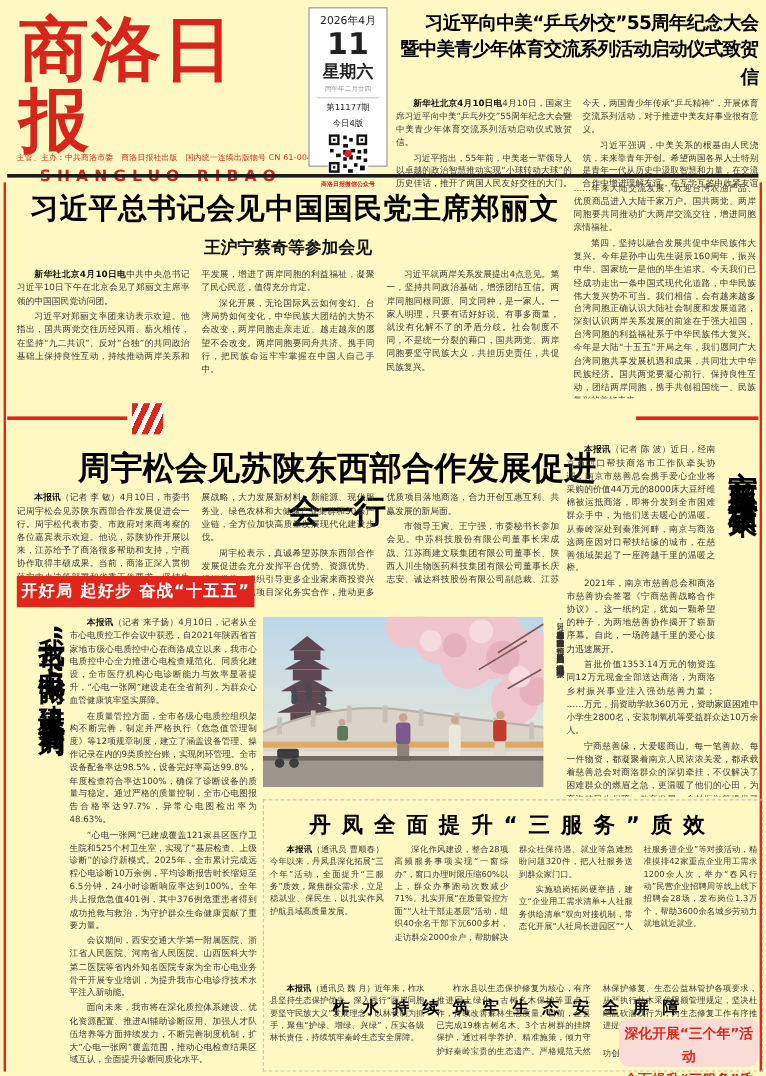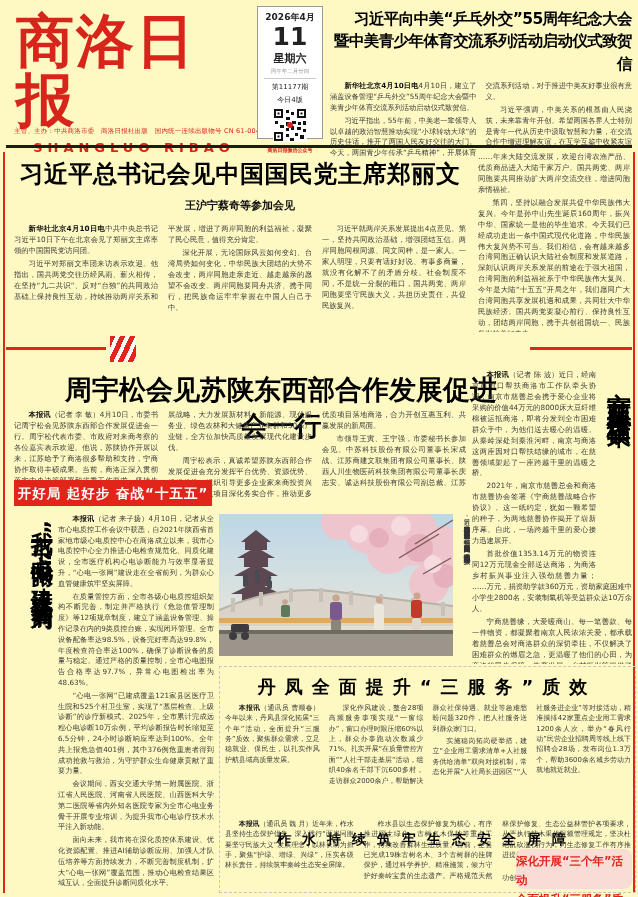--- a/index.html
+++ b/index.html
@@ -13,44 +13,44 @@
   .cols-4{columns:4;column-gap:9px;}
   .lead{font-weight:bold;color:#111;}
   
   .mast-title{font-size:58px;line-height:1.02;font-weight:900;color:#d8251c;
               font-family:"DejaVu Serif","Liberation Serif",serif;letter-spacing:2px;}
   .mast-pinyin{margin-top:10px;text-align:center;font-size:13px;font-weight:bold;
                color:#d8251c;letter-spacing:5px;}
   .publisher{font-size:6.5px;color:#d8251c;letter-spacing:0.2px;}
   
   .datebox{border:1px solid #999;background:#fff;padding:4px 2px;text-align:center;}
-  .db-month{font-size:9px;font-weight:bold;}
+  .db-month{font-size:9px;font-weight:normal;}
   .db-day{font-size:25px;font-weight:900;line-height:1.05;}
-  .db-week{font-size:11px;font-weight:bold;margin-top:1px;}
+  .db-week{font-size:14px;font-weight:bold;margin-top:1px;}
   .db-lunar{font-size:5.5px;color:#999;margin-top:2px;}
   .db-issue,.db-edition{font-size:7px;margin-top:3px;}
   .db-div{border-top:1px solid #ccc;margin:3px 4px 0 4px;}
   .db-qrcap{font-size:5px;color:#d8251c;font-weight:bold;margin-top:1px;}
   
   .h-letter{font-size:15.5px;font-weight:900;line-height:1.45;letter-spacing:-0.6px;
             text-align:right;color:#000;}
   .h-main{font-size:24px;font-weight:900;text-align:center;color:#000;letter-spacing:0.5px;}
-  .h-sub{font-size:11px;font-weight:bold;text-align:center;color:#111;}
+  .h-sub{font-size:14px;font-weight:bold;text-align:center;color:#111;}
   .h-zhou{font-size:27px;font-weight:700;text-align:center;color:#000;margin-left:41px;}
   .h-spread{font-weight:900;text-align:center;color:#000;white-space:nowrap;}
   .v-head{writing-mode:vertical-rl;font-weight:900;color:#000;line-height:1.1;}
   
   .banner-box{background:#e1251b;color:#fff;font-size:18px;font-weight:900;
               letter-spacing:1.5px;text-align:center;line-height:26px;}
   .stripes{background:repeating-linear-gradient(115deg,#e1251b 0 5px,#fcfbf8 5px 9px);}
   .redline{background:#e1251b;}
   .kai-box{background:#e1251b;color:#fff;font-weight:800;font-size:13.5px;
            text-align:center;line-height:26px;letter-spacing:1px;}
   .pink-box{background:#f9dcd6;border-radius:8px;color:#e1251b;font-weight:900;
-            font-size:11.5px;line-height:1.65;text-align:left;padding-top:3px;}
+            font-size:11.5px;line-height:1.65;text-align:center;padding-top:3px;}
   .rule-black{background:#1c1c1c;}
   .dashed-box{border:1px dashed #c7c5c0;}
   .v-caption{writing-mode:vertical-rl;font-size:6.5px;line-height:1.35;color:#333;overflow:hidden;}
   .fs72{font-size:7.2px;} .fs73{font-size:7.3px;} .fs69{font-size:6.9px;}
 </style>
 </head>
 <body>
 
 <div class="page">
 
@@ -107,32 +107,32 @@
     </svg>
     <div class="db-qrcap">商洛日报微信公众号</div>
   </div>
 
   <div class="abs" style="left:330px;top:8px;width:302px;">
     <div class="h-letter">
       <div>习近平向中美“乒乓外交”55周年纪念大会</div>
       <div>暨中美青少年体育交流系列活动启动仪式致贺信</div>
     </div>
     <div class="body-text cols-2 fs72" style="margin-top:6px;height:84px;">
-      <p><span class="lead">新华社北京4月10日电</span><span>4月10日，建立了涵盖设备管理“乒乓外交”55周年纪念大会暨中美青少年体育交流系列活动启动仪式致贺信。</span></p>
+      <p><span class="lead">新华社北京4月10日电</span><span>4月10日，国家主席习近平向中美“乒乓外交”55周年纪念大会暨中美青少年体育交流系列活动启动仪式致贺信。</span></p>
       <p>习近平指出，55年前，中美老一辈领导人以卓越的政治智慧推动实现“小球转动大球”的历史佳话，推开了两国人民友好交往的大门。今天，两国青少年传承“乒乓精神”，开展体育交流系列活动，对于推进中美友好事业很有意义。</p>
       <p>习近平强调，中美关系的根基由人民浇筑，未来靠青年开创。希望两国各界人士特别是青年一代从历史中汲取智慧和力量，在交流合作中增进理解友谊，在互学互鉴中收紧友谊纽带，为推动中美关系稳定、健康、可持续发展作出新贡献。</p>
 
     </div>
   </div>
 
   <div class="abs rule-black" style="left:6px;top:145px;width:626px;height:3px;"></div>
   <div class="abs redline" style="left:3px;top:152px;width:2px;height:741px;"></div>
   <div class="abs redline" style="left:633px;top:152px;width:2px;height:741px;"></div>
 
-  <div class="abs h-main" style="left:14px;top:158px;width:452px;">习近平总书记会见中国国民党主席郑丽文</div>
+  <div class="abs h-main" style="left:14px;top:158px;width:452px;text-align:right;">习近平总书记会见中国国民党主席郑丽文</div>
   <div class="abs h-sub" style="left:14px;top:198px;width:452px;">王沪宁蔡奇等参加会见</div>
 
   <div class="abs body-text cols-3 fs73" style="left:14px;top:224px;width:452px;height:106px;">
     <p><span class="lead">新华社北京4月10日电</span><span>中共中央总书记习近平10日下午在北京会见了郑丽文主席率领的中国国民党访问团。</span></p>
     <p>习近平对郑丽文率团来访表示欢迎。他指出，国共两党交往历经风雨、薪火相传，在坚持“九二共识”、反对“台独”的共同政治基础上保持良性互动，持续推动两岸关系和平发展，增进了两岸同胞的利益福祉，凝聚了民心民意，值得充分肯定。</p>
     <p>深化开展，无论国际风云如何变幻、台湾局势如何变化，中华民族大团结的大势不会改变，两岸同胞走亲走近、越走越亲的愿望不会改变。两岸同胞要同舟共济、携手同行，把民族命运牢牢掌握在中国人自己手中。</p>
     <p>习近平就两岸关系发展提出4点意见。第一，坚持共同政治基础，增强团结互信。两岸同胞同根同源、同文同种，是一家人。一家人明理，只要有话好好说、有事多商量，就没有化解不了的矛盾分歧。社会制度不同，不是统一分裂的藉口，国共两党、两岸同胞要坚守民族大义，共担历史责任，共促民族复兴。</p>
   </div>
 
   <div class="abs body-text fs73" style="left:478px;top:152px;width:152px;height:180px;">

